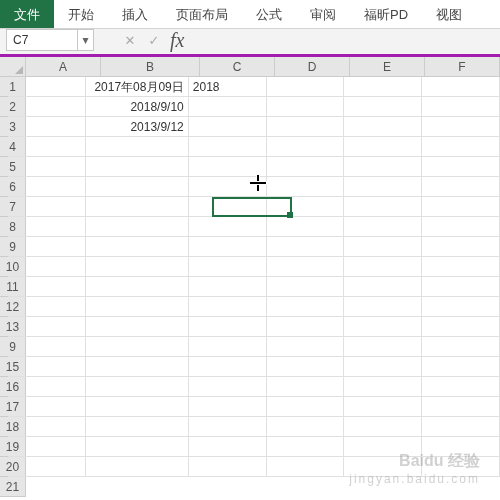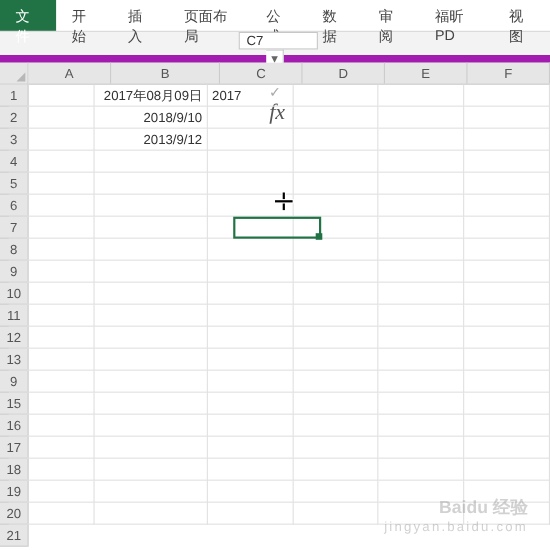--- a/index.html
+++ b/index.html
@@ -3,21 +3,21 @@
   <meta charset="utf-8">
   <style>
     * { margin: 0; padding: 0; box-sizing: border-box; font-family: "Microsoft YaHei", Arial, sans-serif; }
     body { width: 500px; height: 500px; overflow: hidden; background: #fff; font-size: 12px; }
     
     .ribbon { background: #fff; border-bottom: 1px solid #d4d4d4; }
     .tabs { display: flex; align-items: stretch; height: 28px; }
     .tab { padding: 6px 14px; color: #444; cursor: pointer; font-size: 13px; }
     .tab-file { background: #217346; color: #fff; }
     
-    .namebar { display: flex; align-items: center; height: 28px; border-bottom: 7px solid #a21caf; background: #f3f3f3; flex-direction: column; }
+    .namebar { display: flex; height: 28px; border-bottom: 3px solid #a21caf; background: #f3f3f3; }
     .namebox { width: 72px; height: 22px; margin-left: 6px; border: 1px solid #c7c7c7; background: #fff; display: flex; align-items: center; padding: 0 6px; font-size: 12px; color: #333; }
     .namebox-dd { width: 16px; height: 22px; border: 1px solid #c7c7c7; border-left: none; background: #fff; display: flex; align-items: center; justify-content: center; color: #666; }
     .fx-sep { width: 24px; }
     .fx-btn { width: 24px; height: 22px; display: flex; align-items: center; justify-content: center; color: #999; font-size: 13px; }
     .fx-x { color: #aaa; }
     .fx-check { color: #aaa; }
     .fx-label { font-style: italic; font-family: "Times New Roman", serif; color: #555; font-size: 20px; margin-left: 4px; }
     .formula-input { flex: 1; height: 22px; border: none; background: transparent; padding: 0 4px; }
     
     .sheet { position: relative; }
@@ -51,21 +51,20 @@
 </head>
 <body>
 
 <div class="ribbon">
   <div class="tabs">
     <div class="tab tab-file">文件</div>
     <div class="tab">开始</div>
     <div class="tab">插入</div>
     <div class="tab">页面布局</div>
     <div class="tab">公式</div>
-    <div class="tab">数据</div>
     <div class="tab">审阅</div>
     <div class="tab">福昕PD</div>
     <div class="tab">视图</div>
   </div>
 </div>
 
 <div class="namebar">
   <div class="namebox">C7</div>
   <div class="namebox-dd">
     <span>▾</span>
@@ -107,21 +106,21 @@
       <div class="row-h">17</div>
       <div class="row-h">18</div>
       <div class="row-h">19</div>
       <div class="row-h">20</div>
       <div class="row-h">21</div>
     </div>
   <div class="grid" id="grid">
       <div class="row">
         <div class="cell colA"></div>
         <div class="cell colB">2017年08月09日</div>
-        <div class="cell colC">2017</div>
+        <div class="cell colC">2018</div>
         <div class="cell colD"></div>
         <div class="cell colE"></div>
         <div class="cell colF"></div>
       </div>
       <div class="row">
         <div class="cell colA"></div>
         <div class="cell colB">2018/9/10</div>
         <div class="cell colC"></div>
         <div class="cell colD"></div>
         <div class="cell colE"></div>

